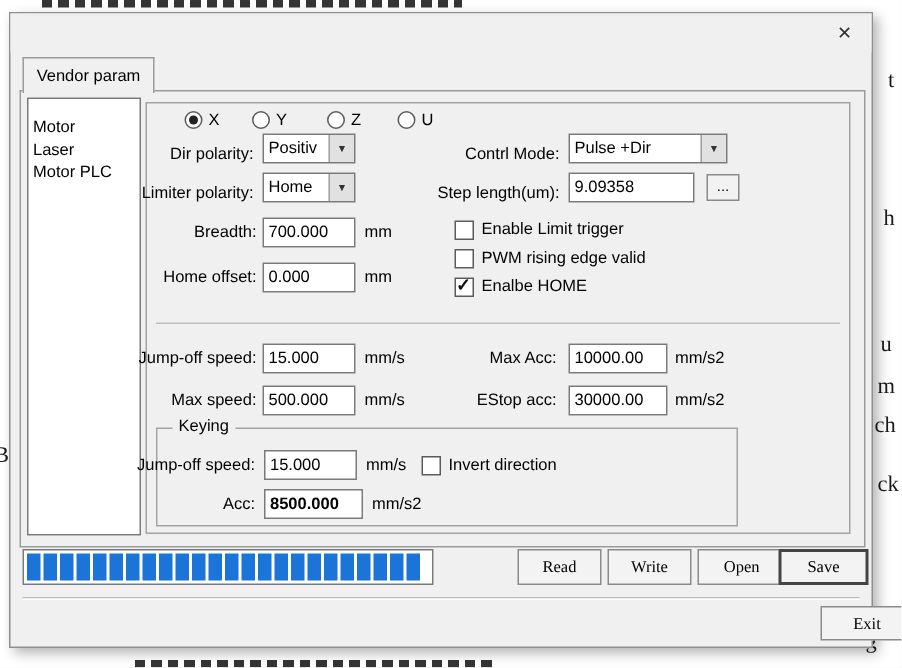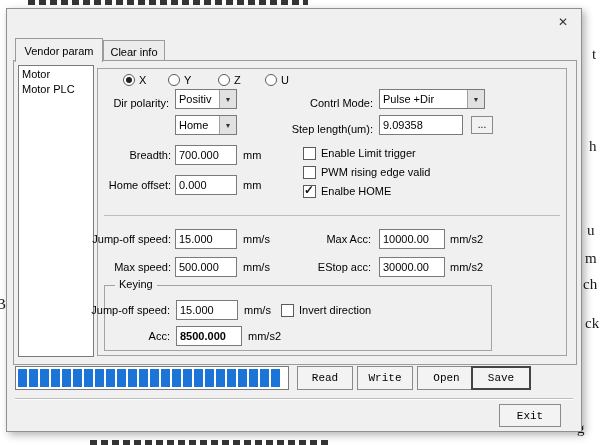--- a/index.html
+++ b/index.html
@@ -22,21 +22,21 @@
   
   .tab{position:absolute;background:#f0f0f0;border:1px solid #9b9b9b;border-bottom:none;
        display:flex;align-items:center;justify-content:center;font-size:11px;}
   .tab.active{left:8px;top:29px;width:86px;height:23px;z-index:3;}
   .tab.inactive{left:96px;top:31px;width:60px;height:21px;background:#ececec;}
   .tabpage{position:absolute;left:6px;top:51px;width:562px;height:303px;background:#f0f0f0;
            border:1px solid #9b9b9b;z-index:2;}
 
   
   .listbox{position:absolute;left:4px;top:4px;width:76px;height:292px;background:#fff;
-           border:1px solid #7a7a7a;padding:1px 0;box-sizing:border-box;}
+           border:1px solid #7a7a7a;padding:12px 0;box-sizing:border-box;}
   .list-item{height:15px;line-height:15px;padding-left:3px;cursor:default;}
 
   
   .groupbox{position:absolute;left:83px;top:7px;width:470px;height:288px;
             border:1px solid #a3a3a3;box-sizing:border-box;}
   .keying{position:absolute;left:6px;top:216px;width:388px;height:66px;
           border:1px solid #a3a3a3;box-sizing:border-box;}
   .grouplabel{position:absolute;left:10px;top:-8px;background:#f0f0f0;padding:0 4px;}
 
   .lbl{position:absolute;white-space:nowrap;line-height:20px;height:20px;}
@@ -68,21 +68,21 @@
   .cb .cbl{line-height:13px;}
 
   
   .progress{position:absolute;left:8px;top:357px;width:274px;height:24px;background:#fff;
             border:1px solid #7a7a7a;box-sizing:border-box;display:flex;align-items:stretch;
             gap:2px;padding:2px;}
   .pb-block{width:9px;flex:none;}
 
   
   .btn{position:absolute;height:24px;background:#f3f3f3;border:1px solid #8a8a8a;
-       font-family:Liberation Mono, monospace;font-size:11px;color:#000;padding:0;}
+       font-family:Liberation Serif, serif;font-size:11px;color:#000;padding:0;margin-left:48px;}
   .btn.default{border:2px solid #444;}
   .hsep{position:absolute;left:8px;top:389px;width:558px;height:0;
         border-top:1px solid #bdbdbd;border-bottom:1px solid #fff;}
 </style>
 </head>
 <body>
 
 <div class="page">
 
   <div class="scribble" style="left:28px;top:0;width:280px"></div>
@@ -103,28 +103,26 @@
     <div class="titlebar">
       <span class="title">Vendor tools</span>
       <div class="close-btn">
         <span>✕</span>
       </div>
     </div>
 
     <div class="tab active">
       <span>Vendor param</span>
     </div>
-    <div class="tab inactive">
-      <span>Clear info</span>
-    </div>
 
     <div class="tabpage">
 
       <div class="listbox">
         <div class="list-item">Motor</div>
+        <div class="list-item">Laser</div>
         <div class="list-item">Motor PLC</div>
       </div>
 
       <div class="groupbox">
 
         <label class="radio" style="left:25px;top:4px">
           <span class="rb sel"></span>
           <span>X</span>
         </label>
         <label class="radio" style="left:70px;top:4px">
@@ -144,20 +142,21 @@
         <div class="combo" style="left:77px;top:20px;width:62px">
           <span class="combo-text">Positiv</span>
           <span class="combo-btn">▼</span>
         </div>
         <span class="lbl" style="right:193px;top:24px">Contrl Mode:</span>
         <div class="combo" style="left:281px;top:20px;width:106px">
           <span class="combo-text">Pulse +Dir</span>
           <span class="combo-btn">▼</span>
         </div>
 
+        <span class="lbl" style="right:397px;top:50px">Limiter polarity:</span>
         <div class="combo" style="left:77px;top:46px;width:62px">
           <span class="combo-text">Home</span>
           <span class="combo-btn">▼</span>
         </div>
         <span class="lbl" style="right:193px;top:50px">Step length(um):</span>
         <input class="tbox" style="left: 281px; top: 46px; width: 84px;" value="9.09358">
         <button class="dots-btn" style="left:373px;top:47px">...</button>
 
         <span class="lbl" style="right:395px;top:76px">Breadth:</span>
         <input class="tbox" style="left: 77px; top: 76px; width: 62px;" value="700.000">

